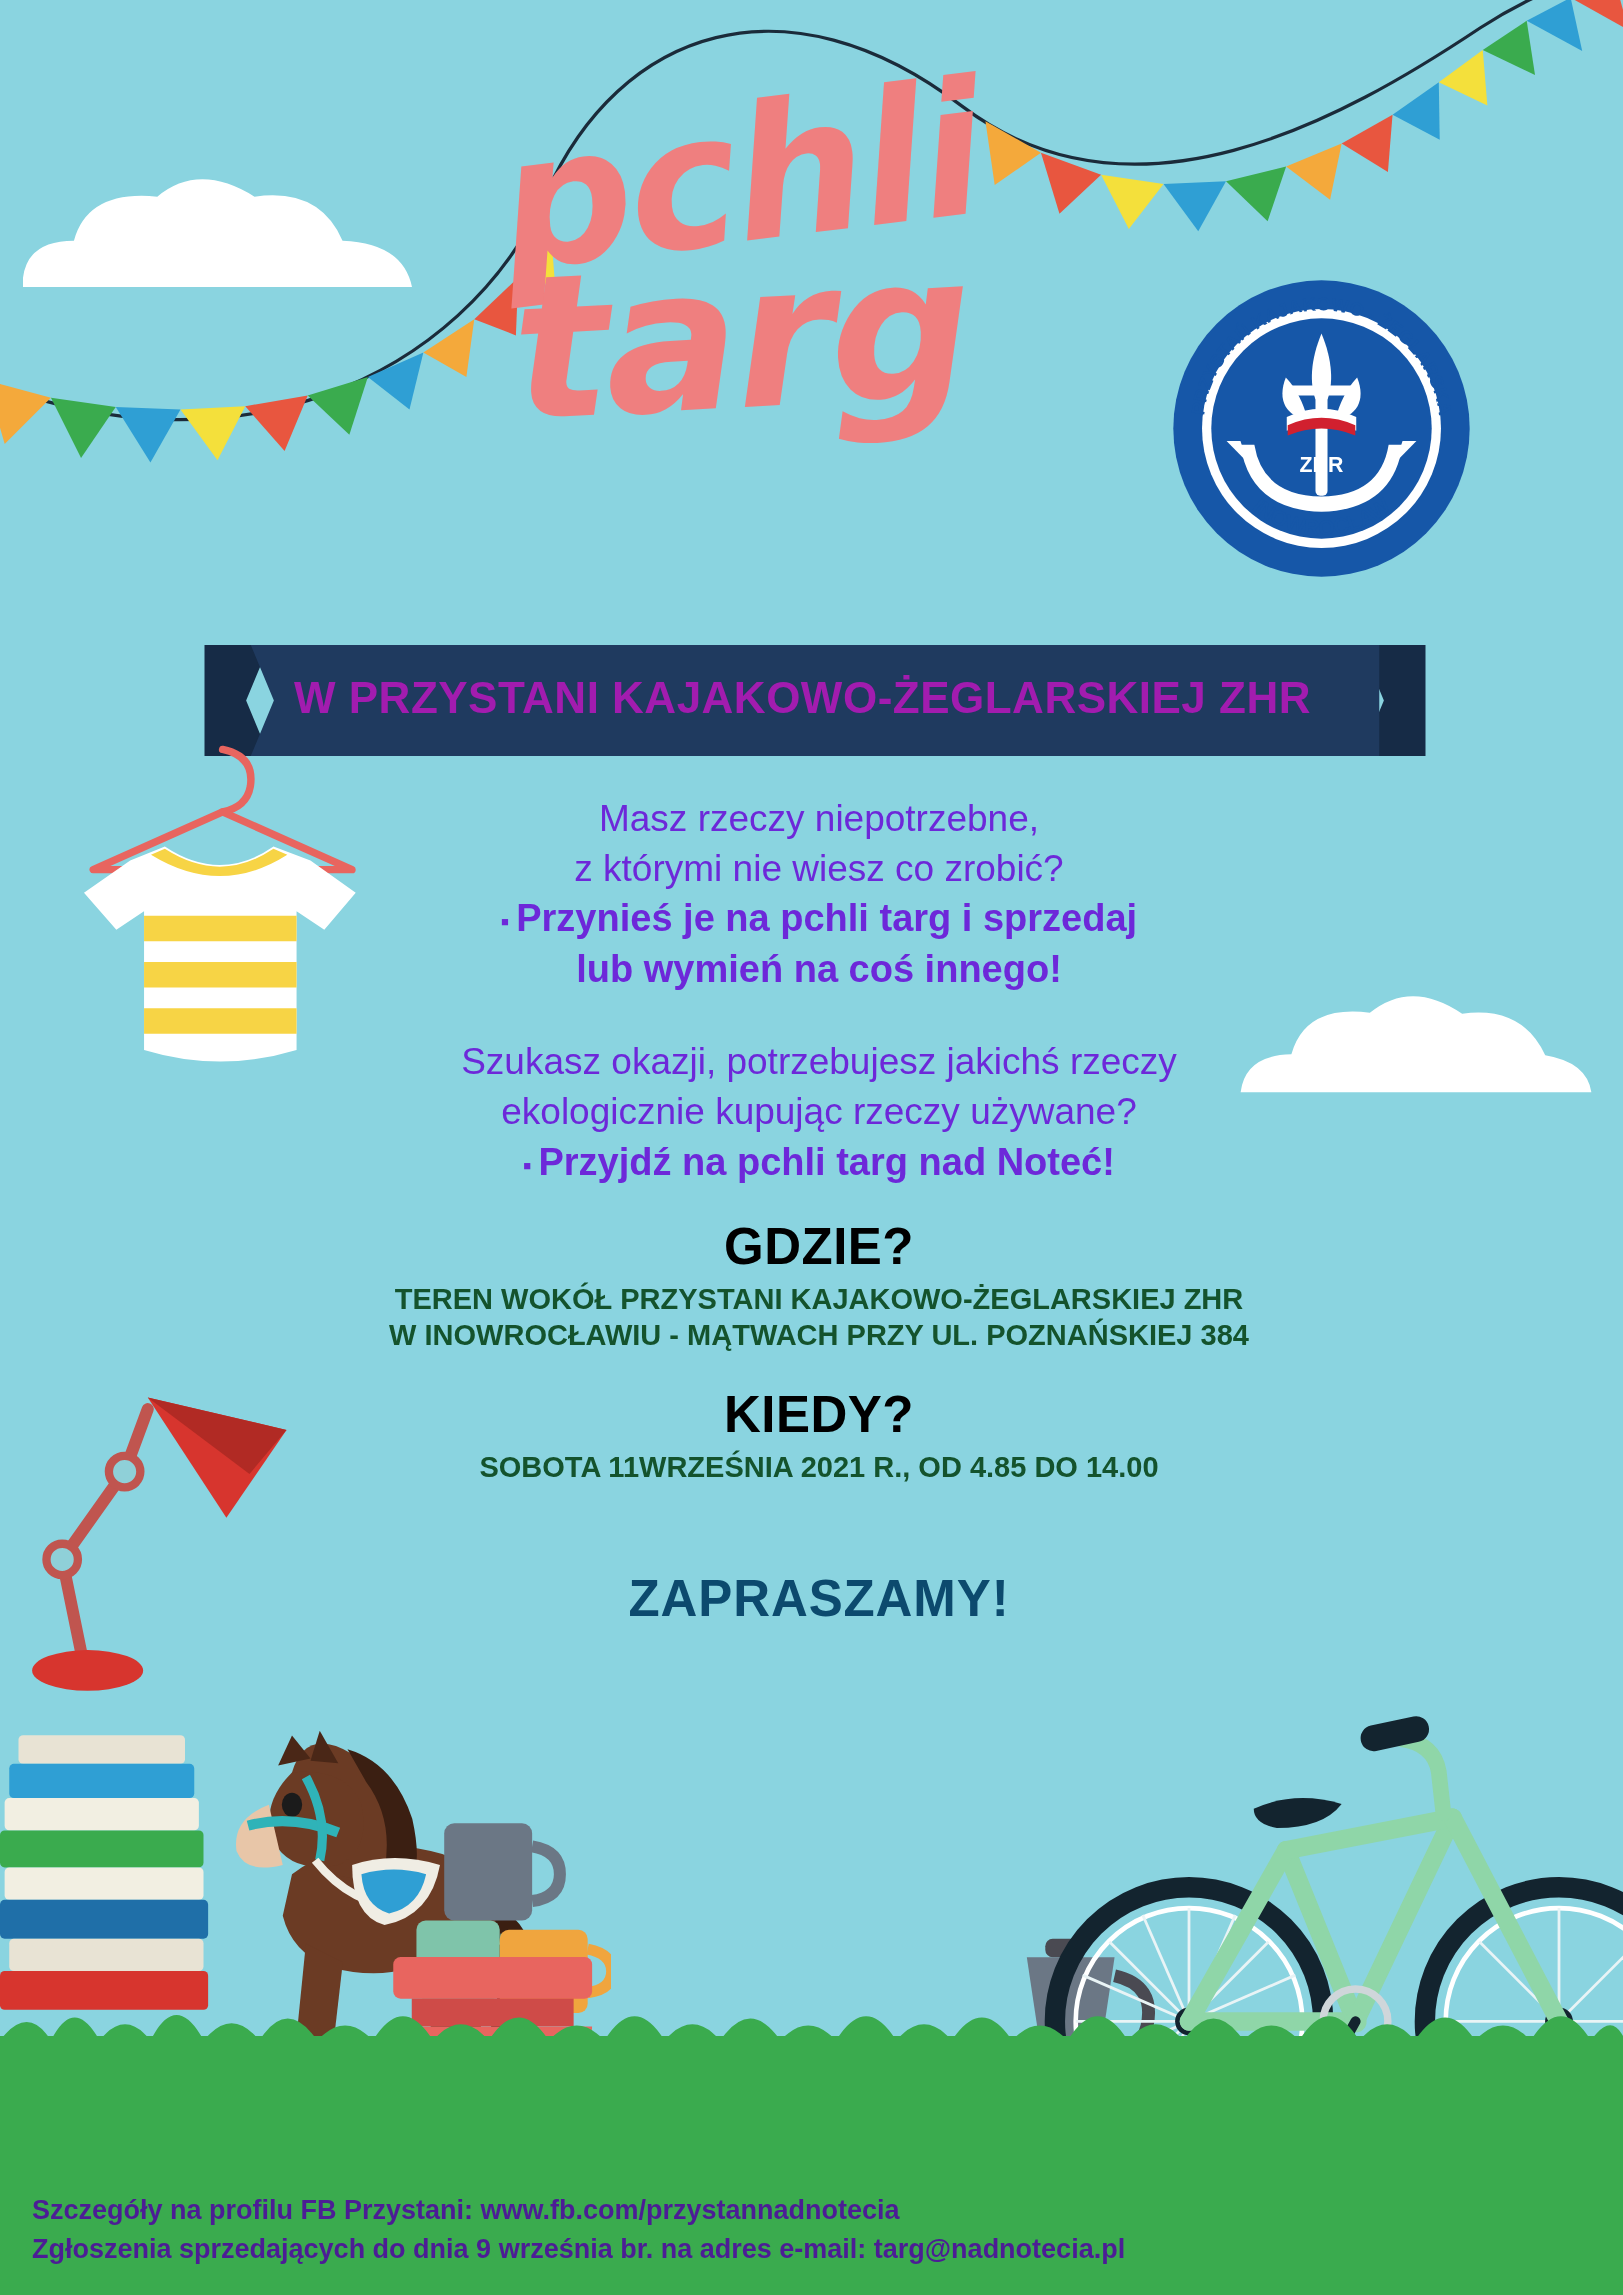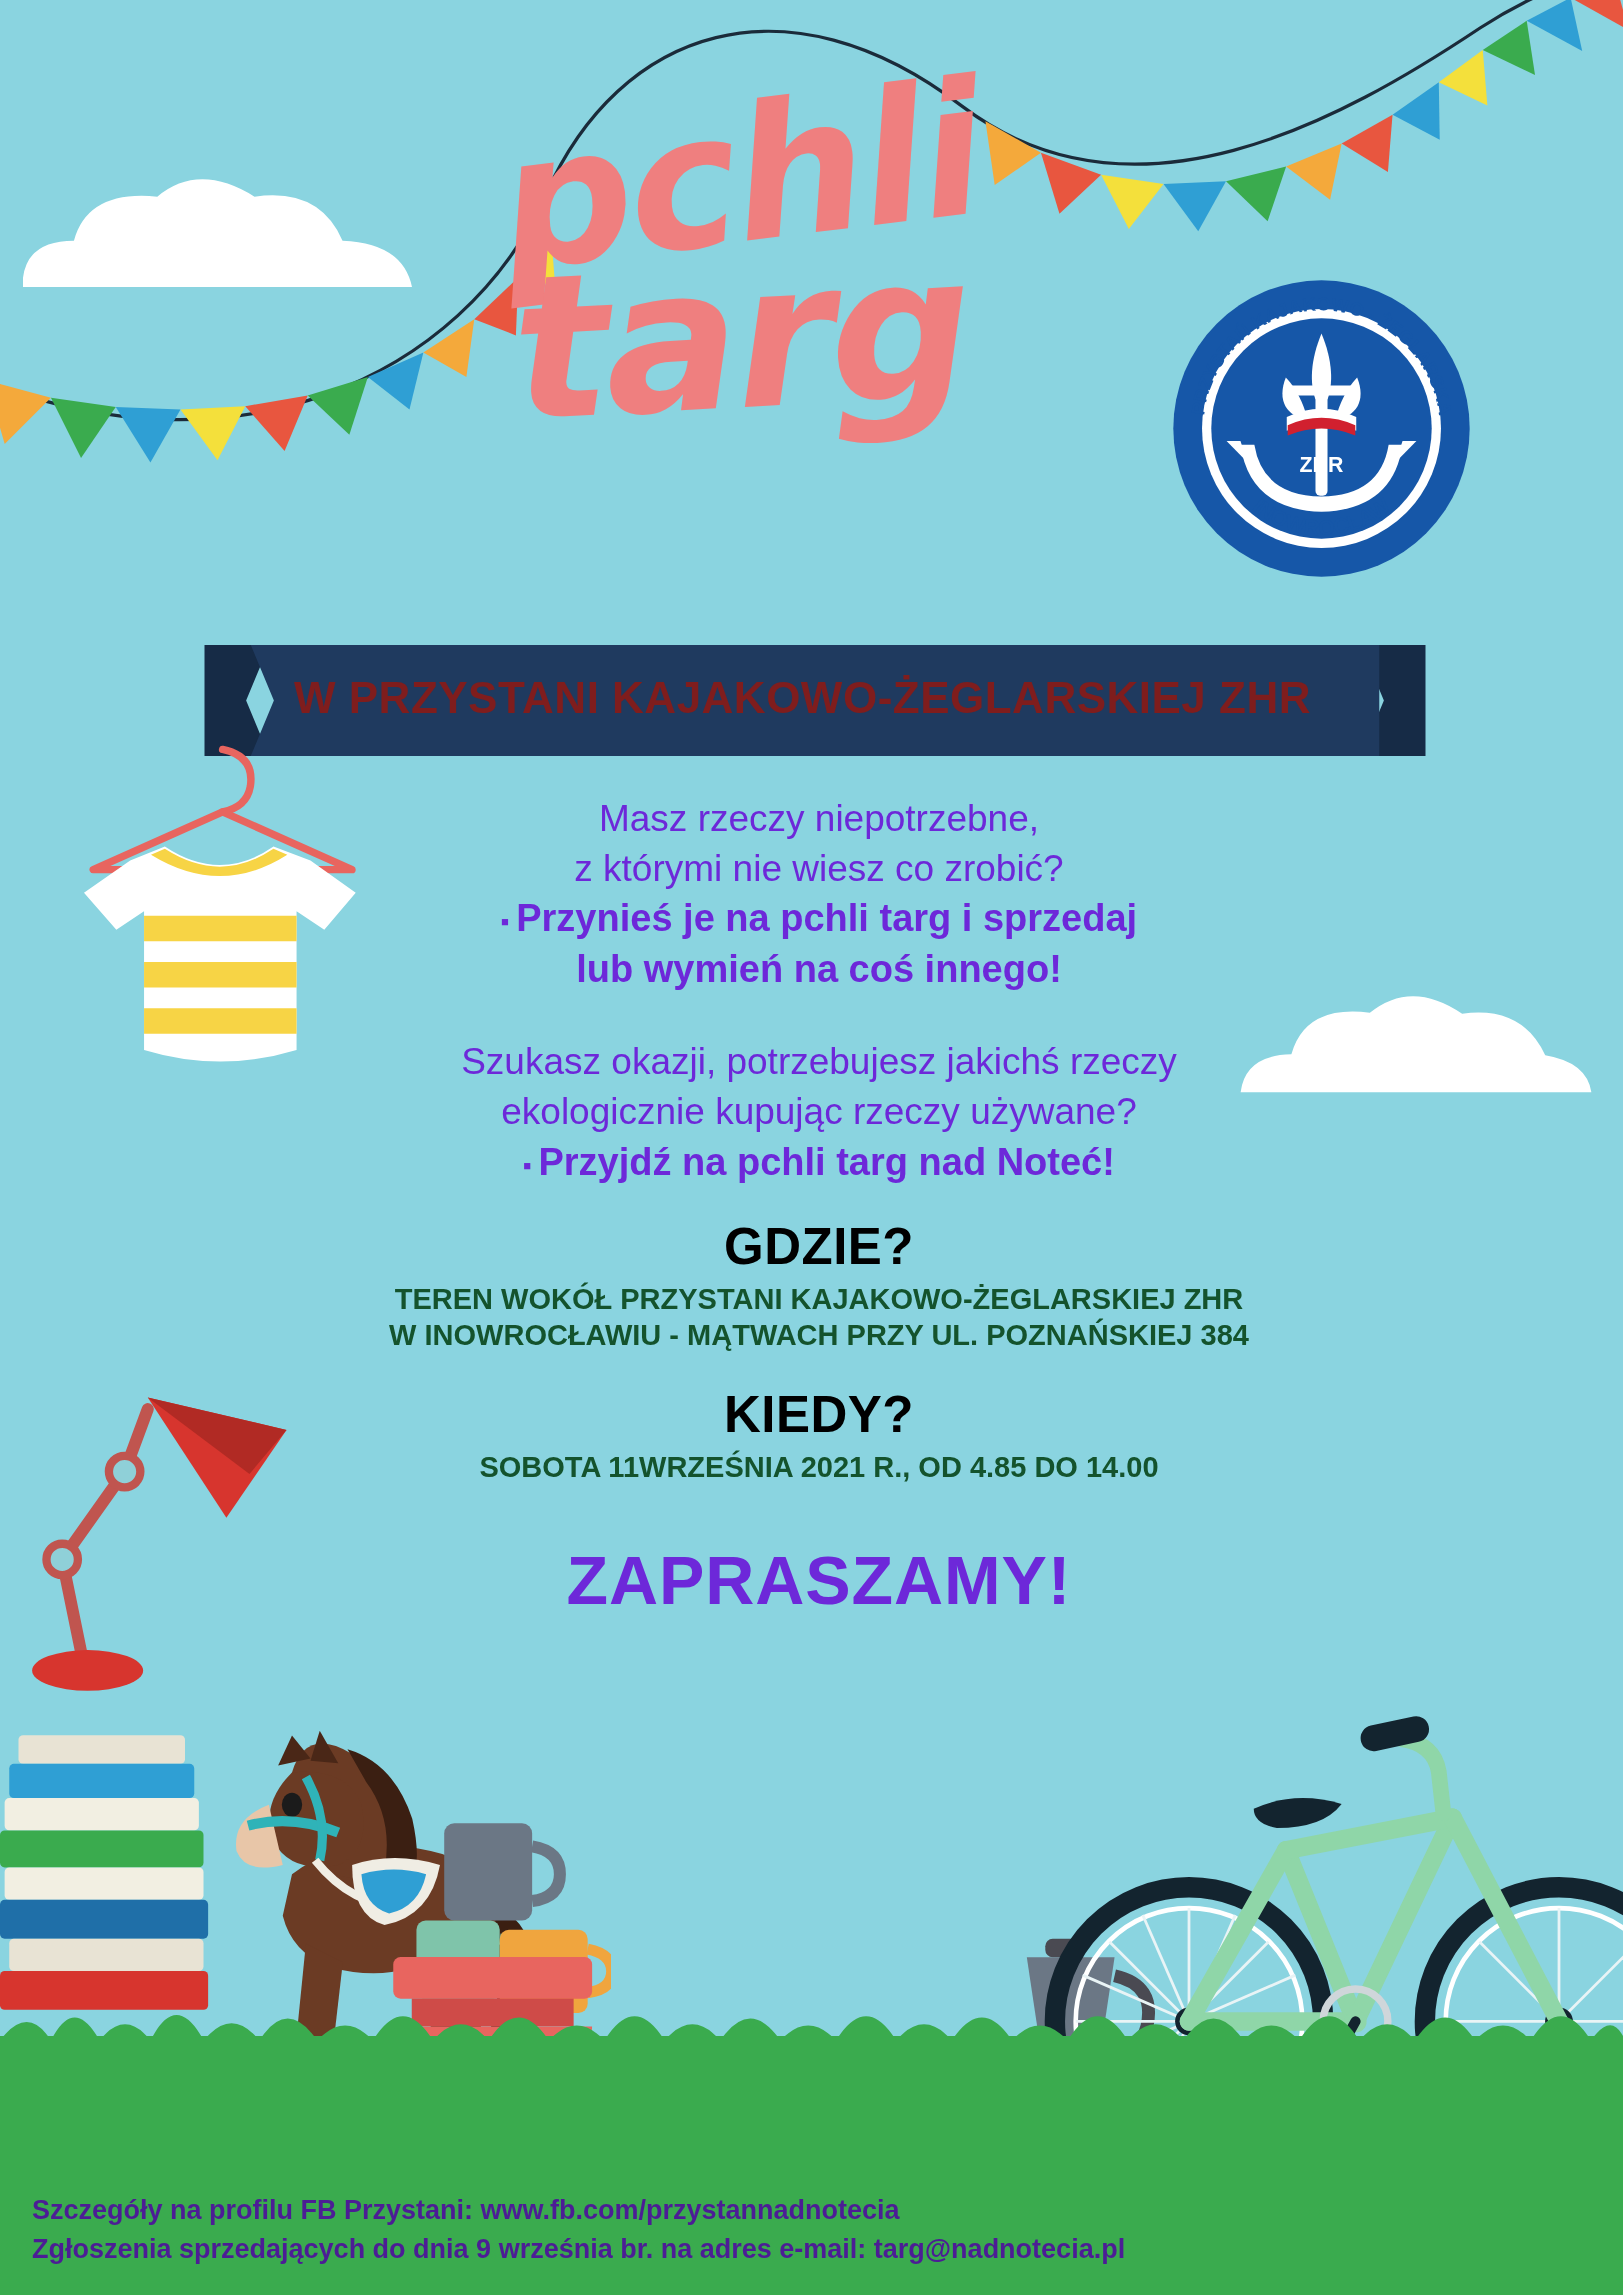--- a/index.html
+++ b/index.html
@@ -89,21 +89,21 @@
     position: absolute;
     left: 217px;
     top: 648px;
     width: 1171px;
     height: 99px;
     display: flex;
     align-items: center;
     justify-content: center;
   }
   .ribbon-text {
-    color: #7f1d1d;
+    color: #a21caf;
     font-size: 44px;
     font-weight: bold;
     letter-spacing: 0.5px;
     white-space: nowrap;
   }
 
   
   .copy {
     position: absolute;
     left: 287px;
@@ -140,24 +140,24 @@
   }
   .sub {
     font-size: 29px;
     font-weight: bold;
     color: #14532d;
     line-height: 1.25;
     margin: 0;
   }
 
   .zapraszamy {
-    margin-top: 56px;
-    font-size: 68px;
-    font-weight: bold;
-    color: #6d28d9;
+    margin-top: 84px;
+    font-size: 51px;
+    font-weight: bold;
+    color: #0c4a6e;
     letter-spacing: 0.9px;
   }
 
   
   .footer {
     position: absolute;
     left: 32px;
     bottom: 25.4px;
     width: 1296px;
     color: #4c1d95;

